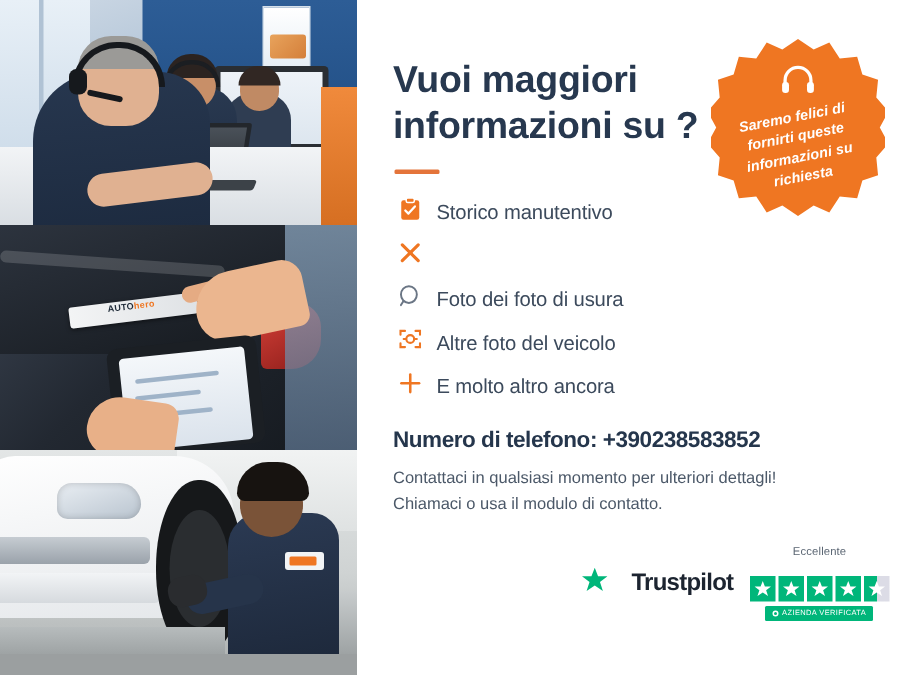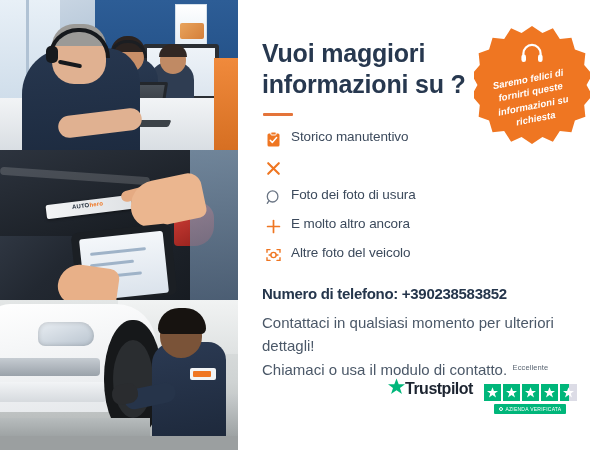--- a/index.html
+++ b/index.html
@@ -140,44 +140,44 @@
 
   
   .content { position:relative; width:362px; height:450px; background:#fff; padding:38px 22px 0 24px; }
 
   .headline { font-size:25px; line-height:1.22; font-weight:bold; color:#27384f;
     letter-spacing:-.2px; max-width:215px; }
 
   .rule { width:30px; height:3px; background:#e4743a; margin:14px 0 13px 1px; border-radius:1px; }
 
   .features { list-style:none; }
-  .feature { display:flex; align-items:flex-start; margin-bottom:9px; }
+  .feature { display:flex; align-items:flex-end; margin-bottom:9px; }
   .feat-ico { width:22px; height:20px; flex:0 0 22px; display:flex; align-items:center;
     justify-content:center; color:#ef7622; }
   .feat-ico svg { display:block; }
   .feat-label { font-size:13.5px; color:#3c4a5c; margin-left:7px; letter-spacing:-.1px; }
 
   .phone { margin-top:20px; font-size:15px; font-weight:bold; color:#25364c; letter-spacing:-.3px; }
-  .contact { margin-top:9px; font-size:15px; line-height:1.55; color:#4b5868; }
+  .contact { margin-top:9px; font-size:11px; line-height:1.55; color:#4b5868; }
 
   
   .badge-wrap { position:absolute; right:10px; top:26px; width:116px; height:118px; }
   .badge-shape { position:absolute; inset:0; background:#ef7622;
     clip-path:polygon(50% 0%,59% 6%,68% 2%,74% 11%,84% 10%,87% 20%,96% 23%,95% 33%,102% 41%,
       97% 50%,102% 59%,95% 67%,96% 77%,87% 80%,84% 90%,74% 89%,68% 98%,59% 94%,50% 100%,
       41% 94%,32% 98%,26% 89%,16% 90%,13% 80%,4% 77%,5% 67%,-2% 59%,3% 50%,-2% 41%,5% 33%,
       4% 23%,13% 20%,16% 10%,26% 11%,32% 2%,41% 6%); }
   .badge-ico { position:absolute; left:50%; top:17px; transform:translateX(-50%); color:#fff; }
   .badge-text { position:absolute; left:0; right:0; top:46px; text-align:center;
     transform:rotate(-11deg); color:#fff; font-size:9.5px; font-weight:bold;
     line-height:1.42; font-style:italic; letter-spacing:.1px; padding:0 12px; }
 
   
   .tp { position:absolute; left:150px; bottom:36px; display:flex; align-items:center; gap:11px; }
-  .tp-logo { display:flex; align-items:center; gap:0; }
+  .tp-logo { display:flex; align-items:center; gap:16px; }
   .tp-name { font-size:16px; font-weight:bold; color:#1c2430; letter-spacing:-.5px; }
   .tp-right { display:flex; flex-direction:column; align-items:center; }
   .tp-excellent { font-size:7.5px; color:#5a6572; margin-bottom:12px; letter-spacing:.1px; }
   .stars { display:flex; gap:2px; }
   .star-box { width:17px; height:17px; background:#00b67a; display:flex;
     align-items:center; justify-content:center; }
   .star-box.half { background:linear-gradient(90deg,#00b67a 50%,#dcdce6 50%); }
   .verified { margin-top:3px; background:#00b67a; color:#fff; font-size:5px;
     padding:2px 5px; display:flex; align-items:center; gap:2px; letter-spacing:.25px; border-radius:1px; }
   .vdot { width:4px; height:4px; border-radius:50%; border:1px solid #fff; display:inline-block; }
@@ -291,47 +291,47 @@
           <svg width="14" height="15" viewBox="0 0 14 15">
             <ellipse cx="6.6" cy="6.4" rx="5.3" ry="5.6" fill="none" stroke="#6b7685" stroke-width="1.3"></ellipse>
             <line x1="2.9" y1="10.8" x2="1.3" y2="13.4" stroke="#6b7685" stroke-width="1.3" stroke-linecap="round"></line>
           </svg>
         </span>
         <span class="feat-label">Foto dei foto di usura</span>
       </li>
 
       <li class="feature">
         <span class="feat-ico">
-          <svg width="15" height="15" viewBox="0 0 15 15">
-            <g stroke="#ef7622" stroke-width="1.7" stroke-linecap="round">
-              <line x1="7.5" y1="1.6" x2="7.5" y2="13.4"></line>
-              <line x1="1.6" y1="7.5" x2="13.4" y2="7.5"></line>
-            </g>
-          </svg>
-        </span>
-        <span class="feat-label">E molto altro ancora</span>
-      </li>
-
-      <li class="feature">
-        <span class="feat-ico">
           <svg width="15" height="14" viewBox="0 0 15 14">
             <g stroke="#ef7622" stroke-width="1.4" fill="none" stroke-linecap="round">
               <path d="M1 4.2 V1.6 H4"></path>
                 <path d="M11 1.6 H14 V4.2"></path>
               <path d="M14 9.8 V12.4 H11"></path>
                 <path d="M4 12.4 H1 V9.8"></path>
             </g>
             <circle cx="7.5" cy="7" r="2.6" fill="none" stroke="#ef7622" stroke-width="1.4"></circle>
             <line x1="3.1" y1="7" x2="4.6" y2="7" stroke="#ef7622" stroke-width="1.4" stroke-linecap="round"></line>
             <line x1="10.4" y1="7" x2="11.9" y2="7" stroke="#ef7622" stroke-width="1.4" stroke-linecap="round"></line>
           </svg>
         </span>
         <span class="feat-label">Altre foto del veicolo</span>
       </li>
 
+      <li class="feature">
+        <span class="feat-ico">
+          <svg width="15" height="15" viewBox="0 0 15 15">
+            <g stroke="#ef7622" stroke-width="1.7" stroke-linecap="round">
+              <line x1="7.5" y1="1.6" x2="7.5" y2="13.4"></line>
+              <line x1="1.6" y1="7.5" x2="13.4" y2="7.5"></line>
+            </g>
+          </svg>
+        </span>
+        <span class="feat-label">E molto altro ancora</span>
+      </li>
+
     </ul>
 
     <div class="phone">Numero di telefono: +390238583852</div>
     <div class="contact">
       <div>Contattaci in qualsiasi momento per ulteriori dettagli!</div>
       <div>Chiamaci o usa il modulo di contatto.</div>
     </div>
 
     <div class="badge-wrap">
       <div class="badge-shape"></div>

